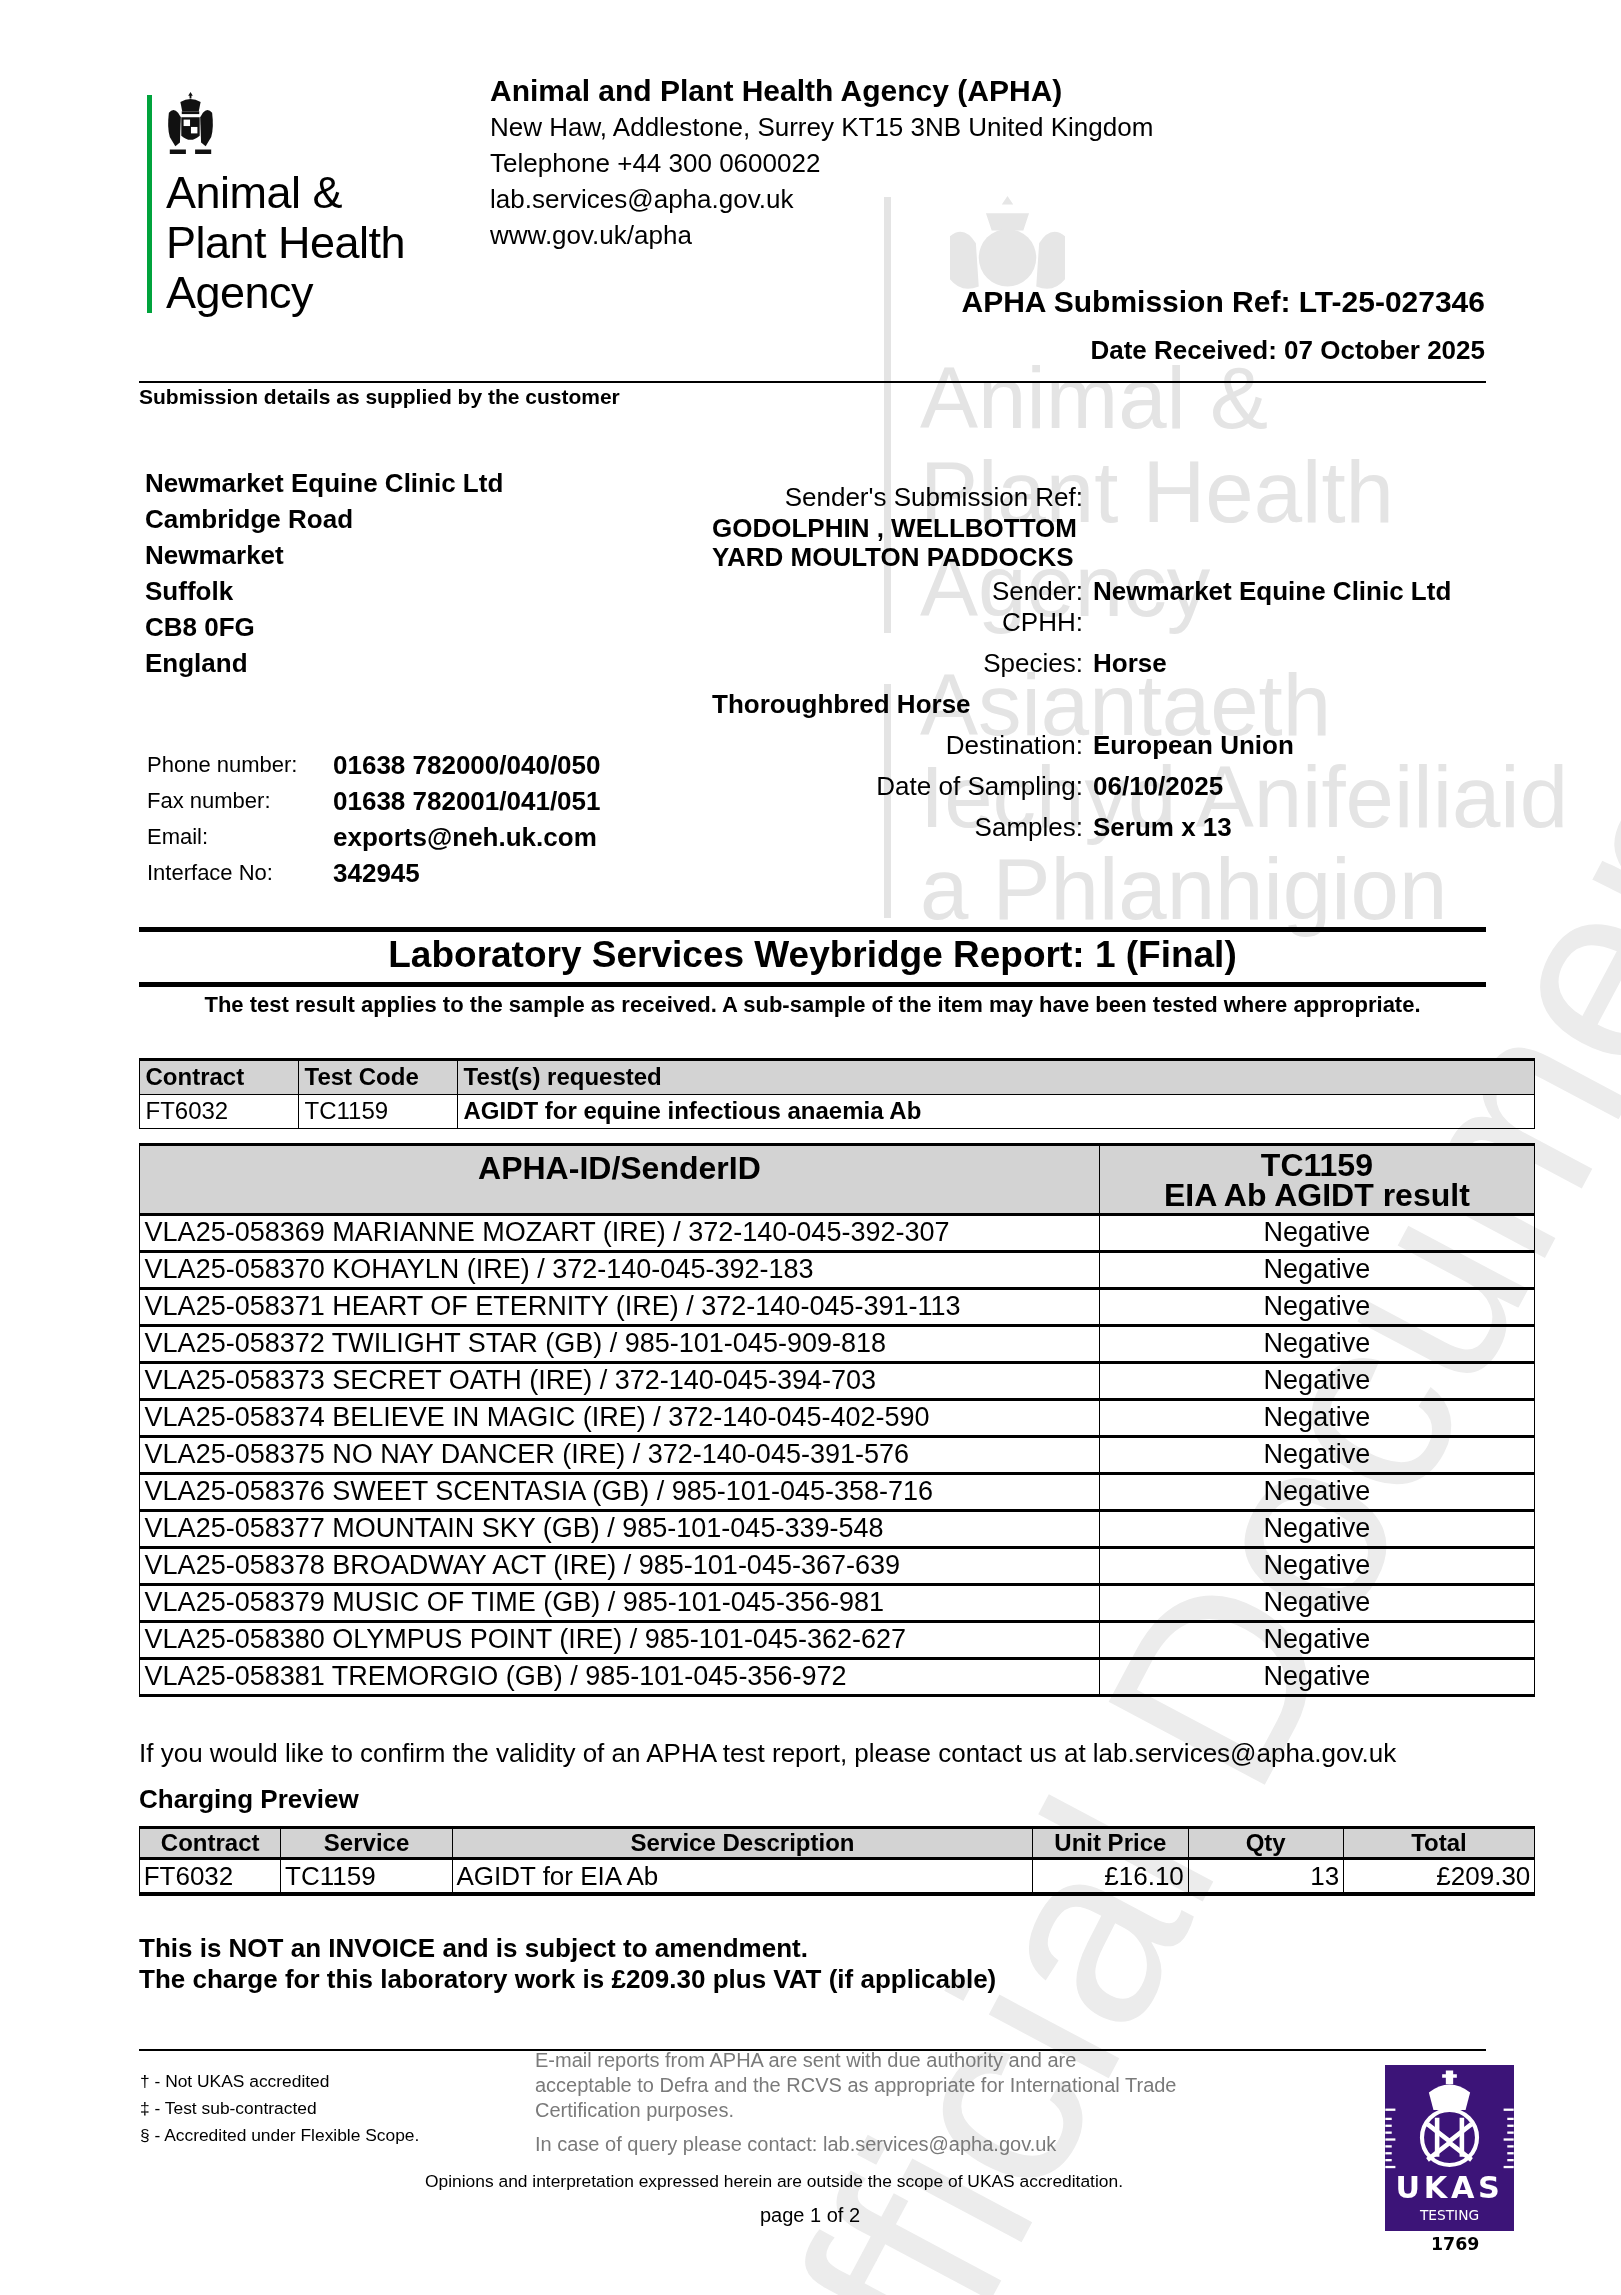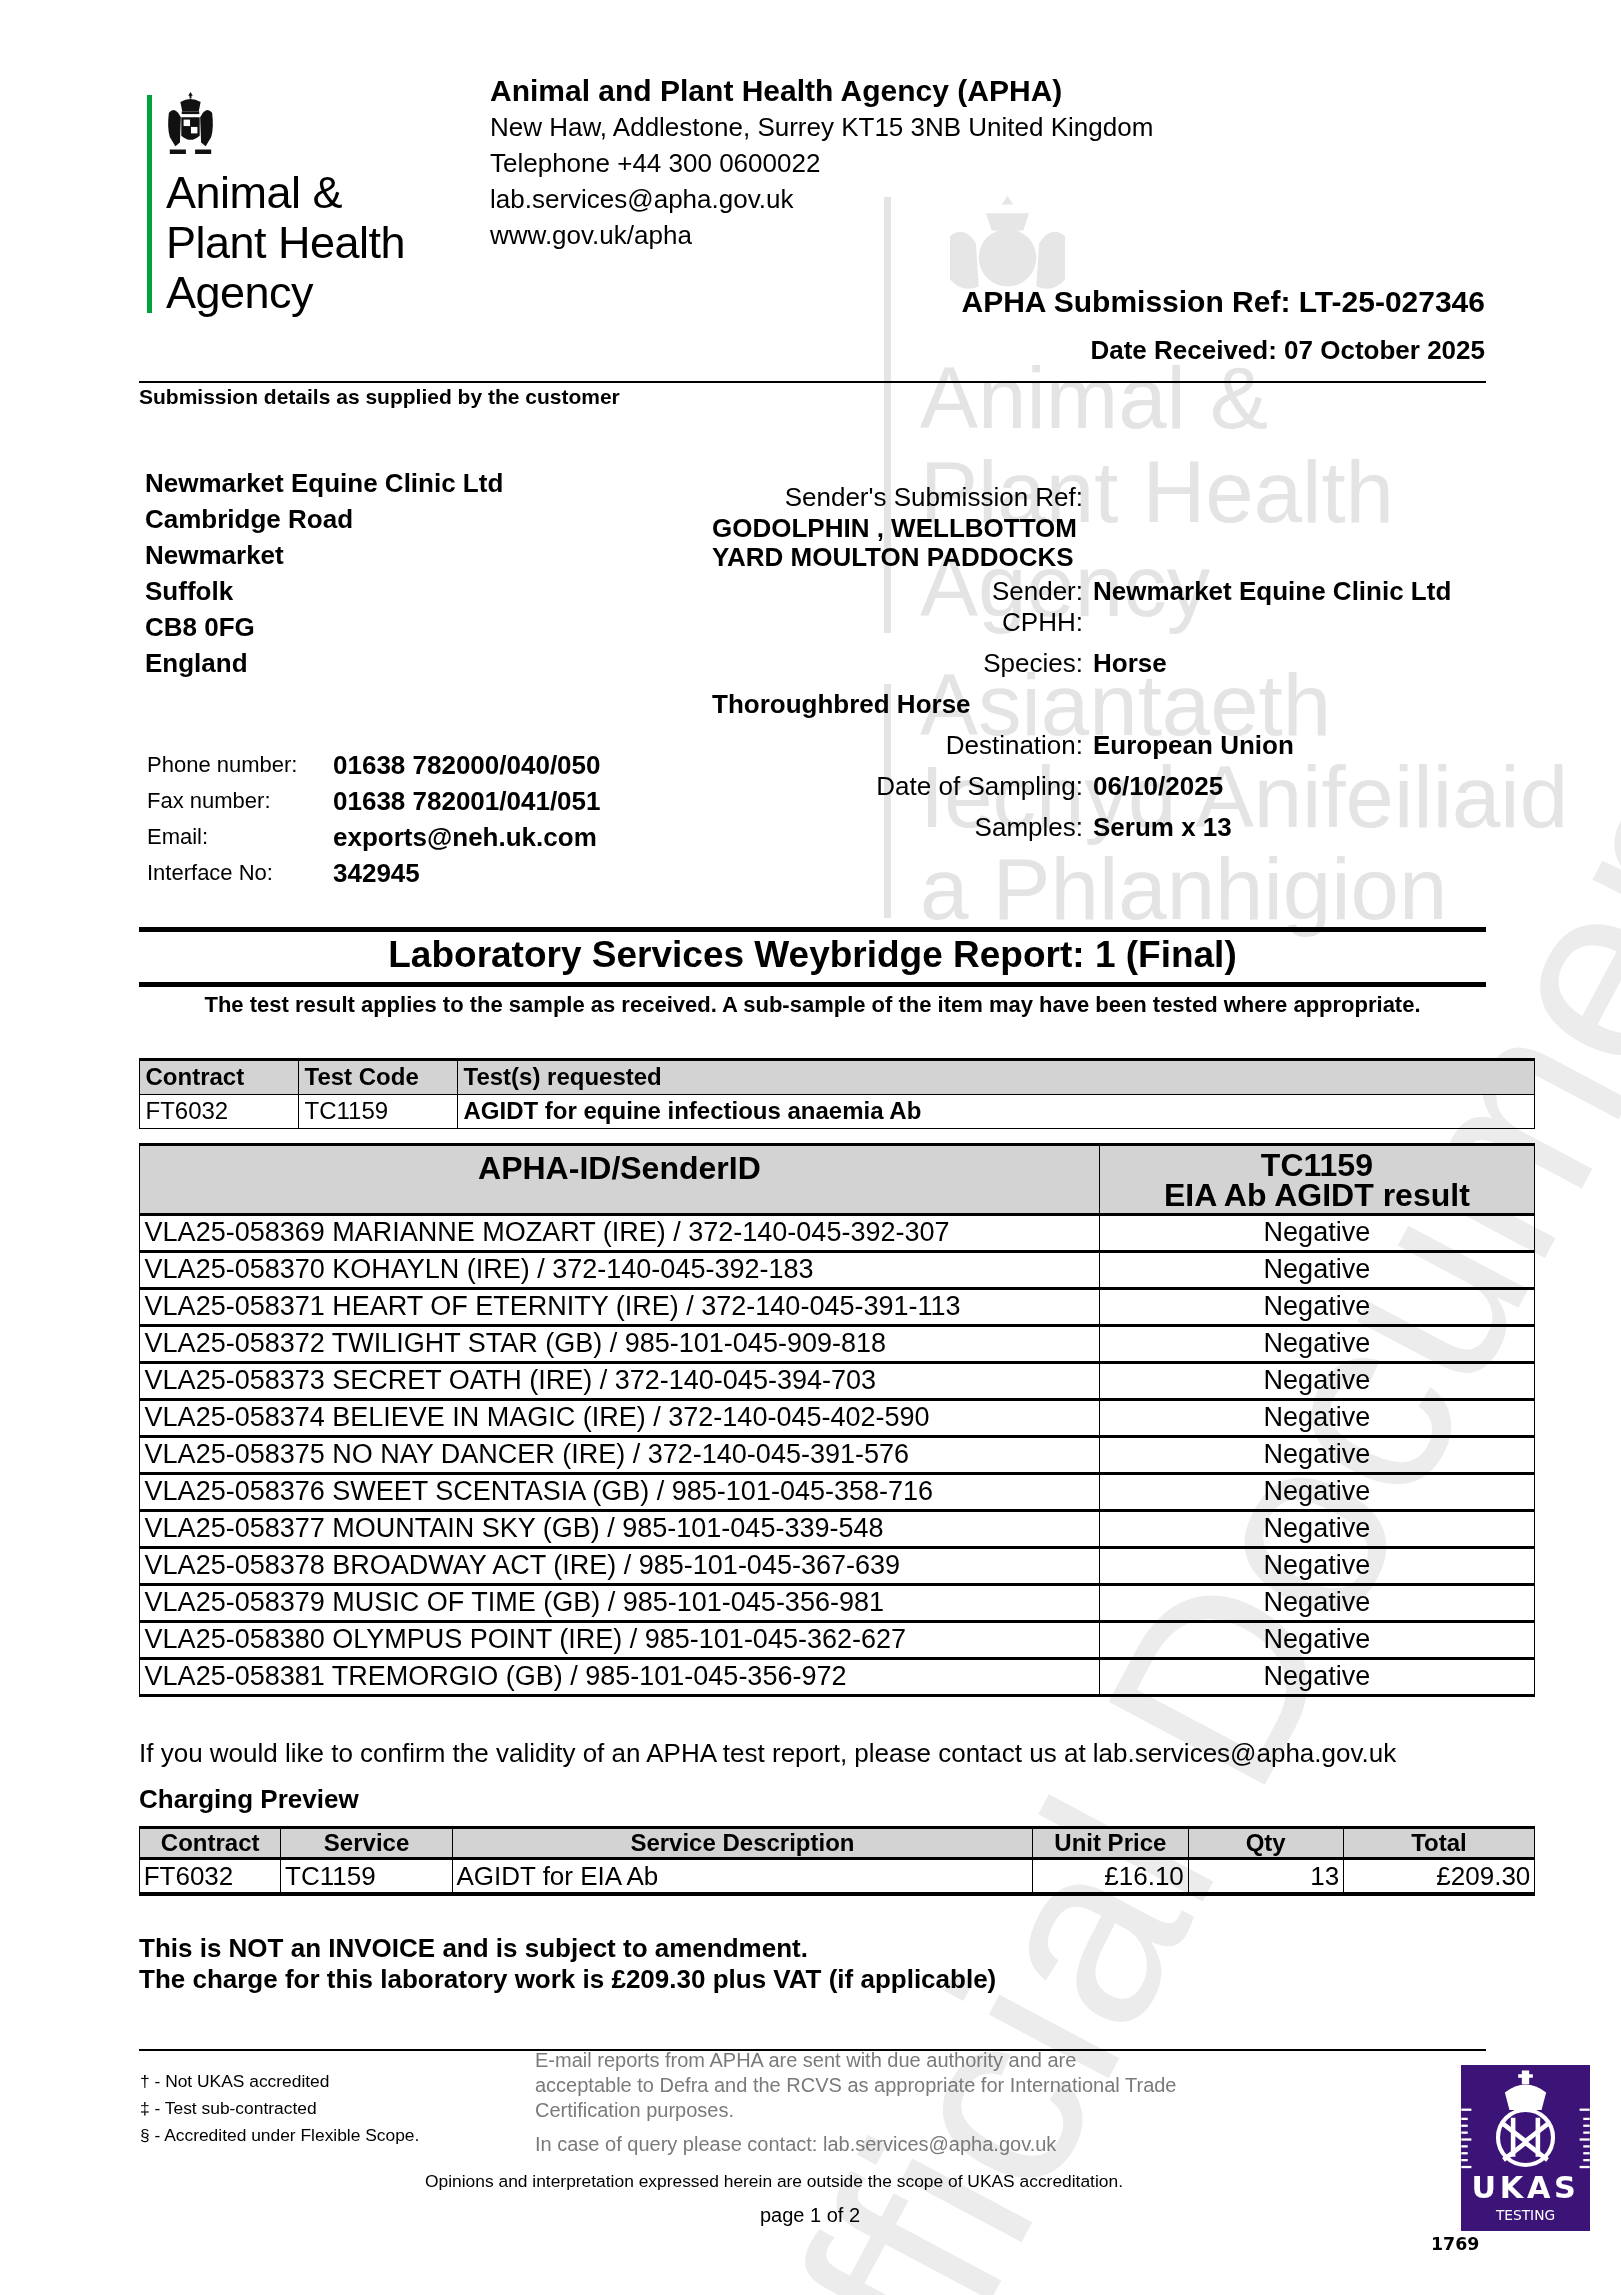--- a/index.html
+++ b/index.html
@@ -47,21 +47,21 @@
   .t3{left:139px;top:1826px;width:1396px;font-size:24px;}
   .t3 th{background:#d3d3d3;font-weight:700;border:1.4px solid #000;border-top:3.7px solid #000;border-bottom:3.7px solid #000;text-align:center;height:27px;padding:0 3.7px;}
   .t3 td{border:1.4px solid #000;border-bottom:4.1px solid #000;height:32px;padding:0 3.7px;font-size:26px;}
   .t3 td.n{text-align:right;}
   .notinv{position:absolute;left:139px;top:1933px;font-size:26px;font-weight:700;line-height:31px;}
   .foot-left{position:absolute;left:140px;top:2068px;font-size:17.4px;line-height:27px;}
   .foot-grey{position:absolute;left:535px;top:2048px;font-size:20px;line-height:25px;color:#7a7a7a;width:643px;}
   .foot-grey .q{margin-top:9.2px;display:block;}
   .opinions{position:absolute;left:425px;top:2171px;font-size:17.4px;}
   .pageno{position:absolute;left:760px;top:2204px;font-size:20px;}
-  .ukas{position:absolute;left:1461px;top:2065px;width:129px;height:166px;background:#3c1478;}
+  .ukas{position:absolute;left:1385px;top:2065px;width:129px;height:166px;background:#3c1478;}
   .ukas-num{position:absolute;left:1431px;top:2234px;font-size:17.4px;font-weight:700;font-family:"DejaVu Sans",sans-serif;}
 </style>
 </head>
 <body>
 
 <div class="wm-bar" style="left:884px;top:197px;height:436px;"></div>
 <div class="wm-bar" style="left:884px;top:684px;height:234px;"></div>
 <svg class="abs" style="left:925px;top:193px;z-index:0" width="165" height="115" viewBox="0 0 110 80">
   <g fill="#e6e6e6">
       <path d="M55 2 l4 6 h-8z M40 14 h30 l-4 12 h-22z"></path>

